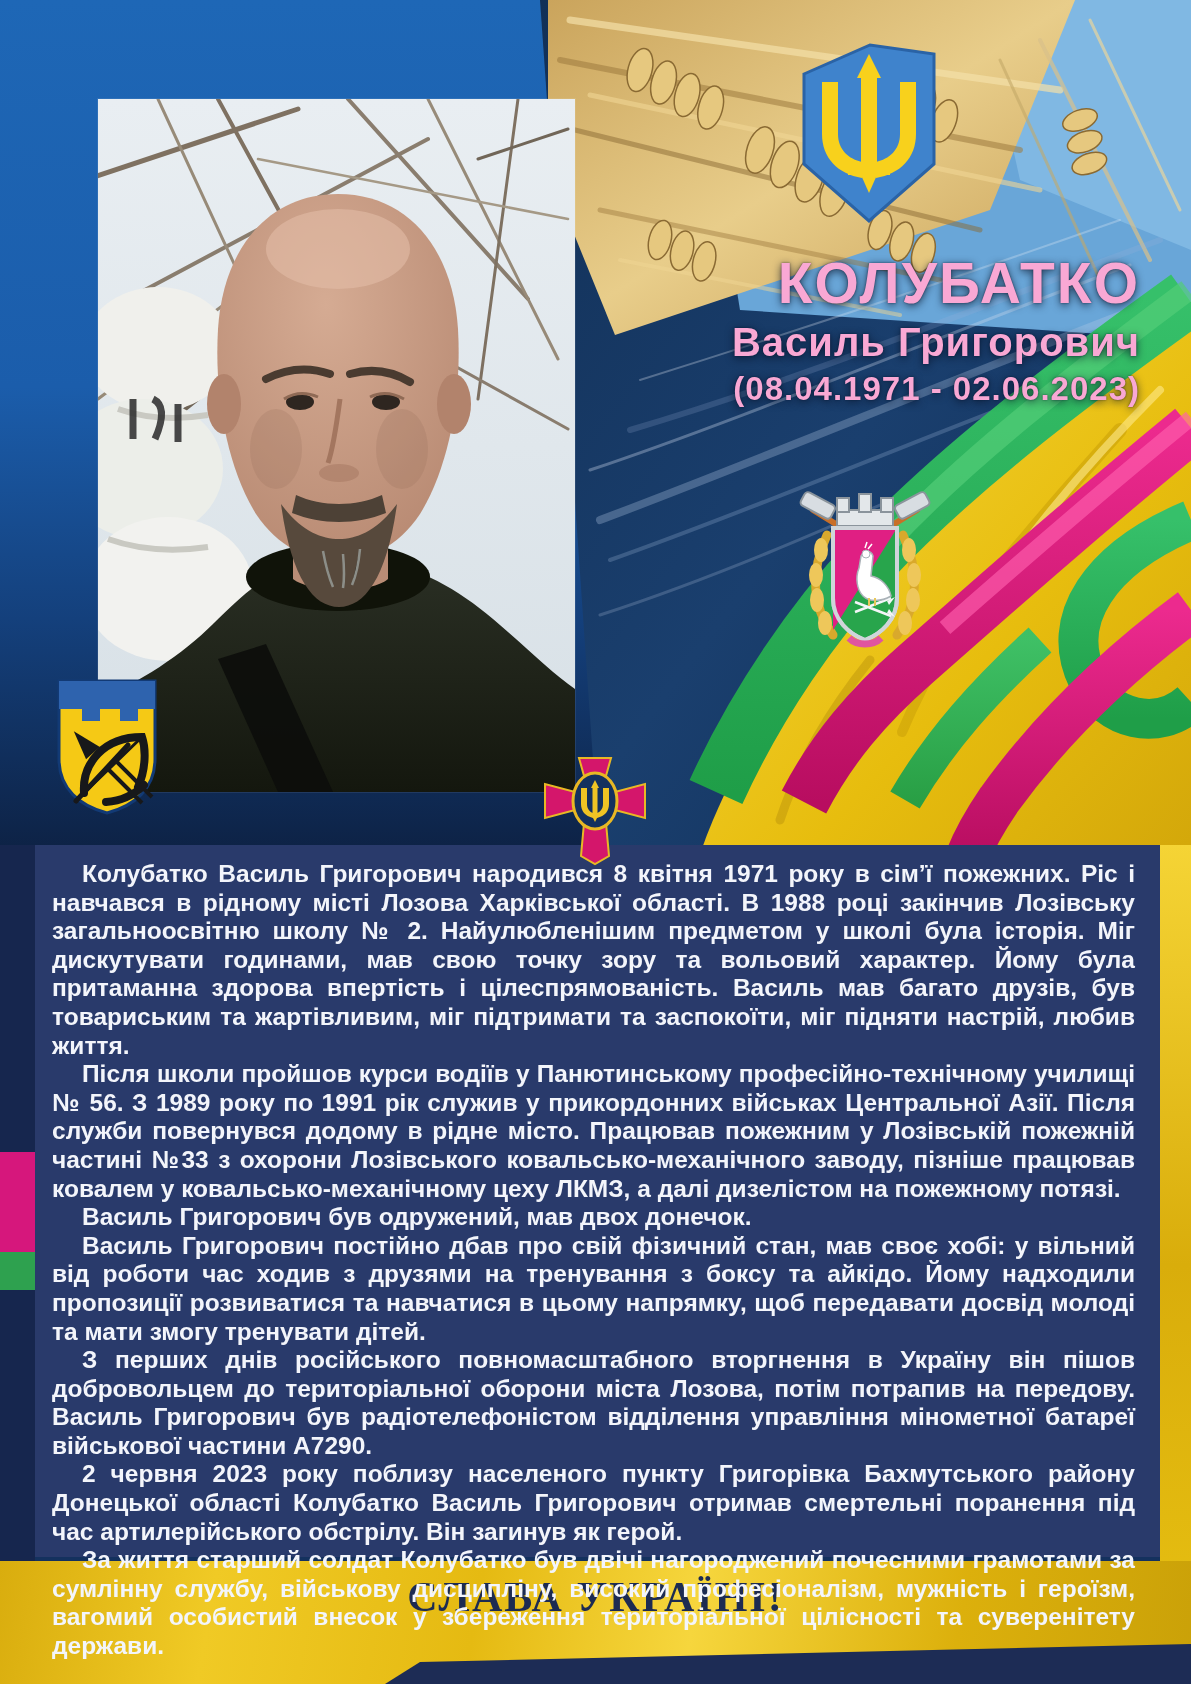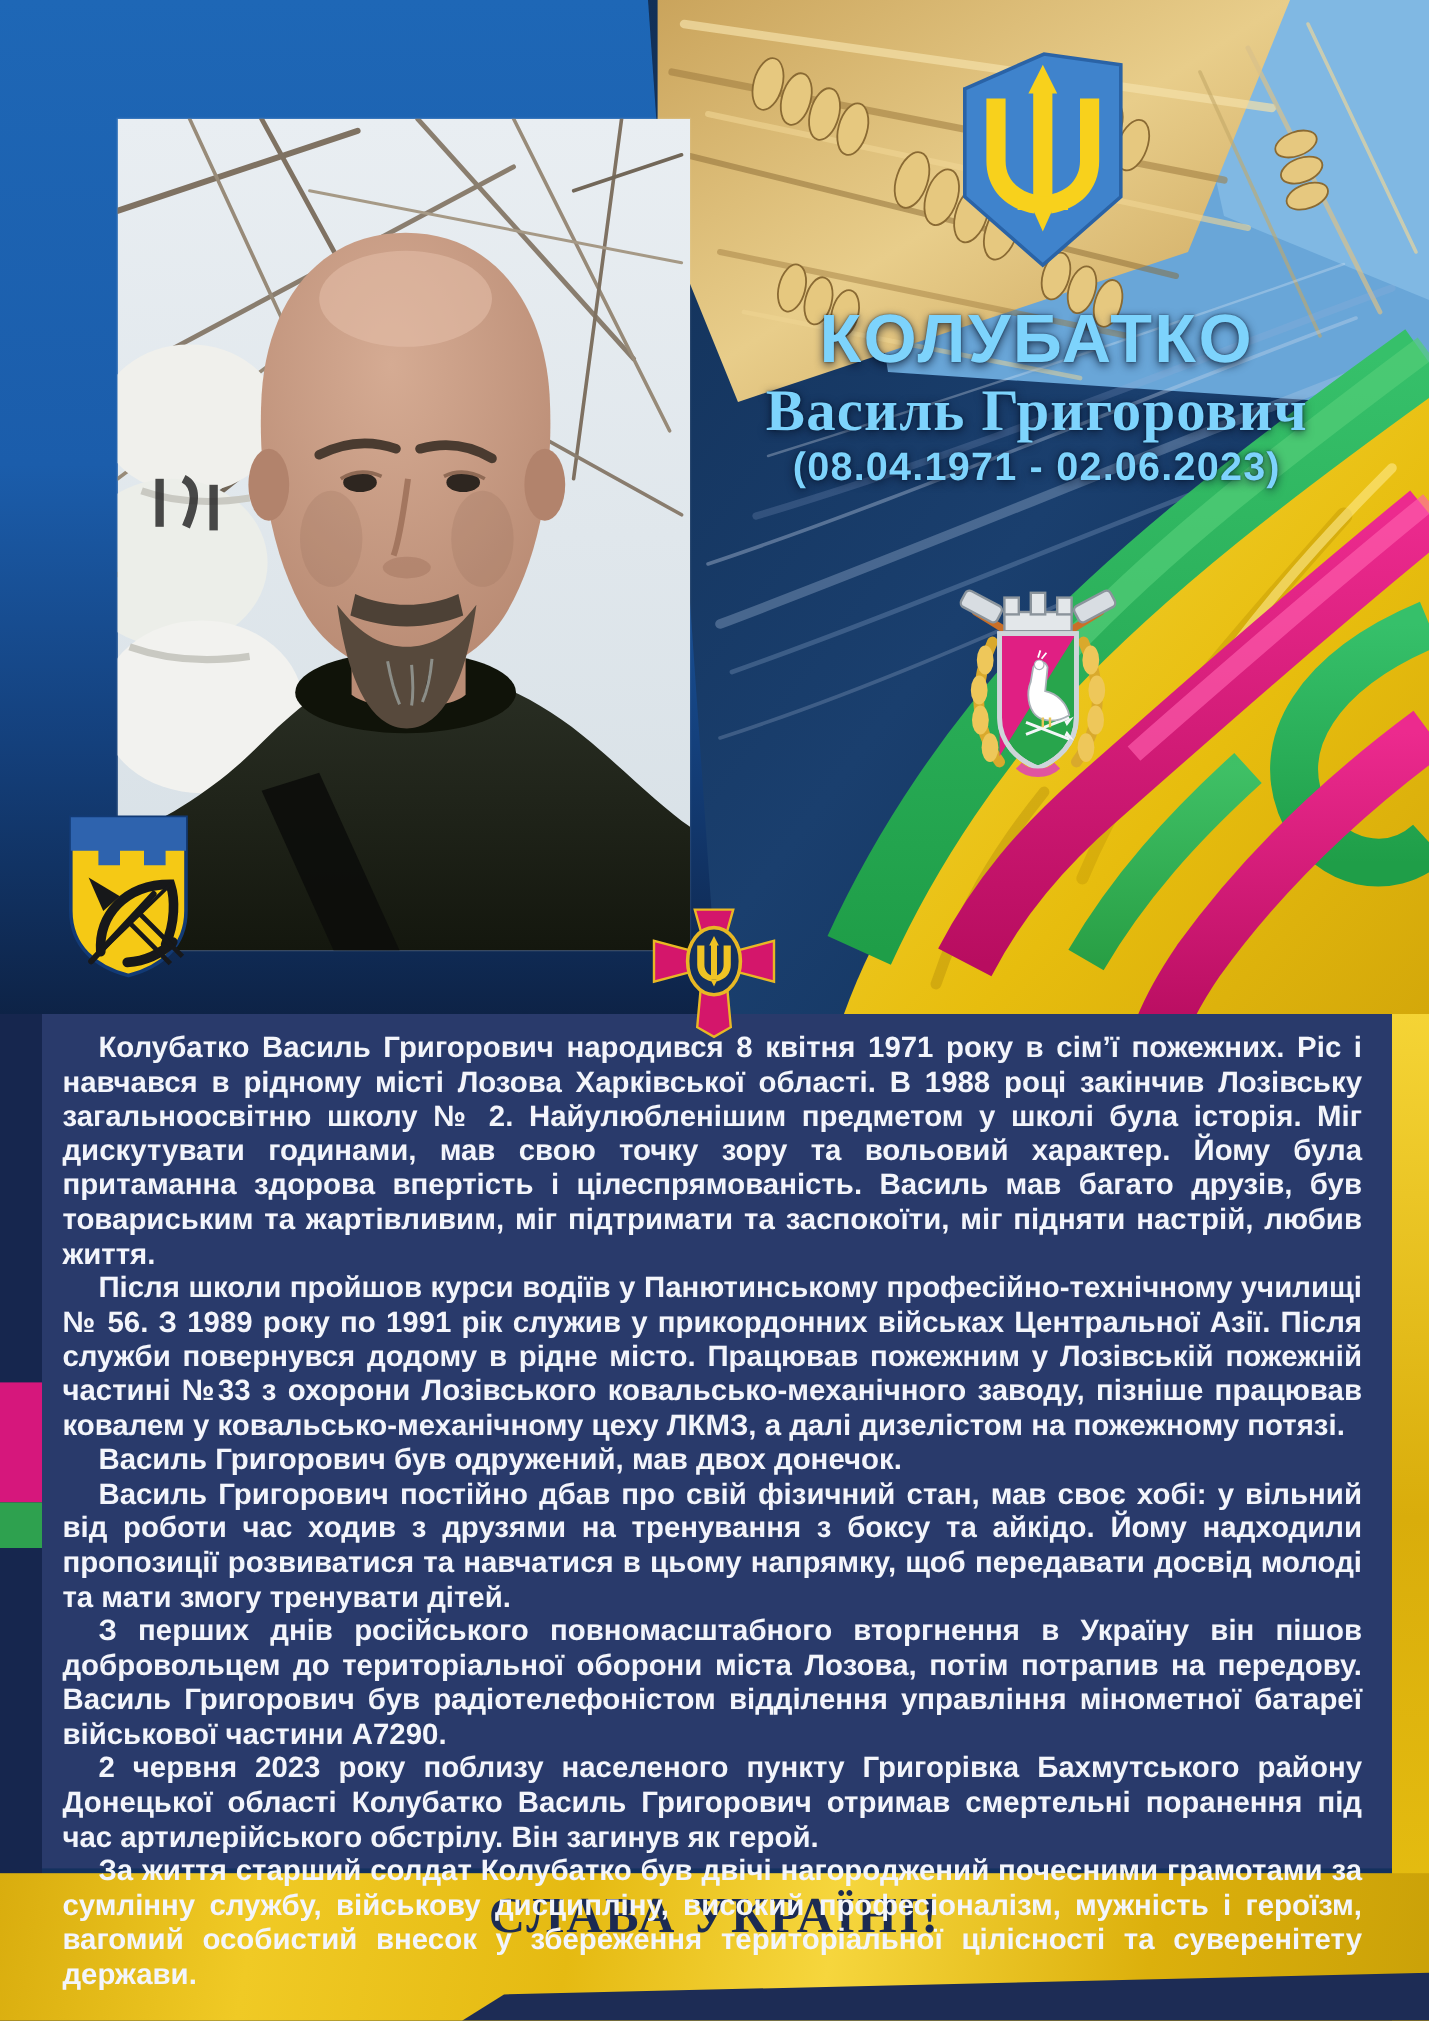--- a/index.html
+++ b/index.html
@@ -15,24 +15,24 @@
   .photo{left:98px;top:99px;width:477px;height:693px;z-index:3;
          box-shadow:0 0 0 1px rgba(255,255,255,.08);}
 
   
   .trident-shield{left:798px;top:42px;width:140px;height:182px;z-index:4;}
   .coat-of-arms{left:795px;top:480px;width:140px;height:175px;z-index:5;}
   .tro-shield{left:54px;top:675px;width:106px;height:142px;z-index:4;}
   .afu-cross{left:543px;top:756px;width:104px;height:110px;z-index:6;}
 
   
-  .title-block{left:588px;top:252px;width:552px;z-index:5;text-align:center;color:#7dd3fc;
+  .title-block{left:588px;top:252px;width:552px;z-index:5;text-align:right;color:#f9a8d4;
                text-shadow:0 2px 8px rgba(5,15,35,.75),0 0 2px rgba(5,15,35,.6);}
   .title-surname{font-size:57px;font-weight:bold;letter-spacing:2px;line-height:62px;}
-  .title-names{font-size:49px;font-weight:bold;letter-spacing:1px;line-height:56px;font-family:Liberation Serif, serif;}
+  .title-names{font-size:40px;font-weight:bold;letter-spacing:1px;line-height:56px;}
   .title-dates{font-size:33px;font-weight:bold;letter-spacing:1px;}
 
   
   .text-panel{left:35px;top:845px;width:1125px;height:712px;z-index:5;
               background:#293a6b;box-sizing:border-box;padding:15px 25px 0 17px;}
   .text-panel p{margin:0;text-indent:30px;color:#f3f5fb;font-weight:bold;
                 font-size:24.5px;line-height:28.6px;text-align:justify;}
 
   
   .gold-band{left:0;top:1561px;width:1191px;height:127px;z-index:4;

